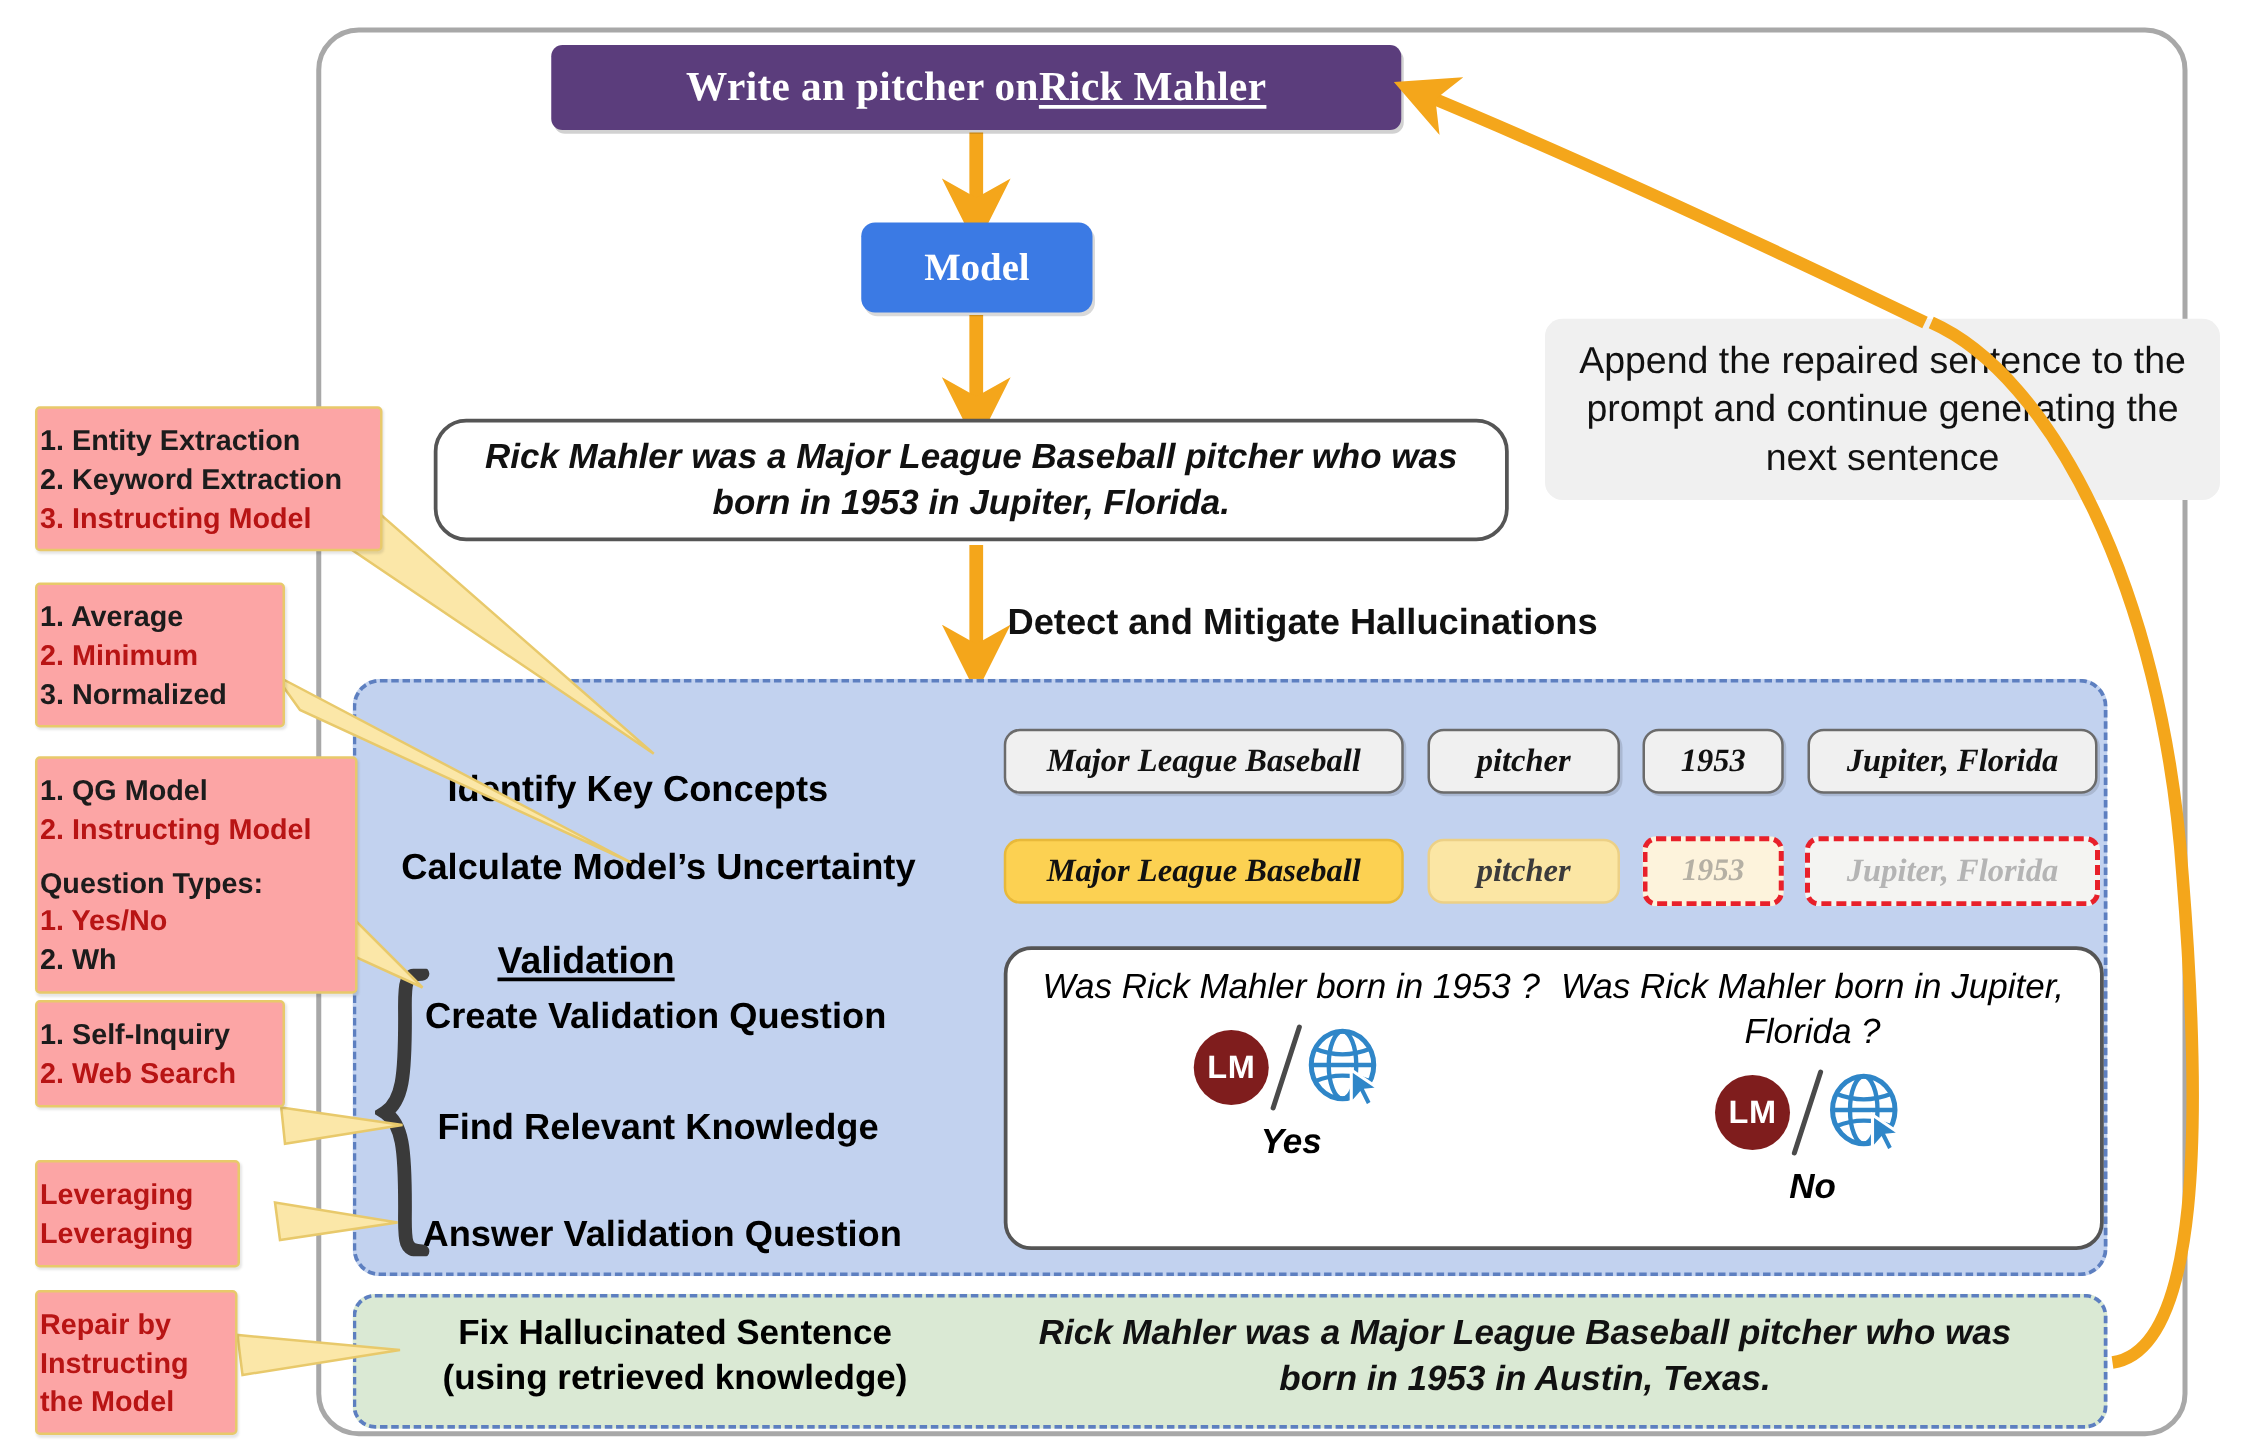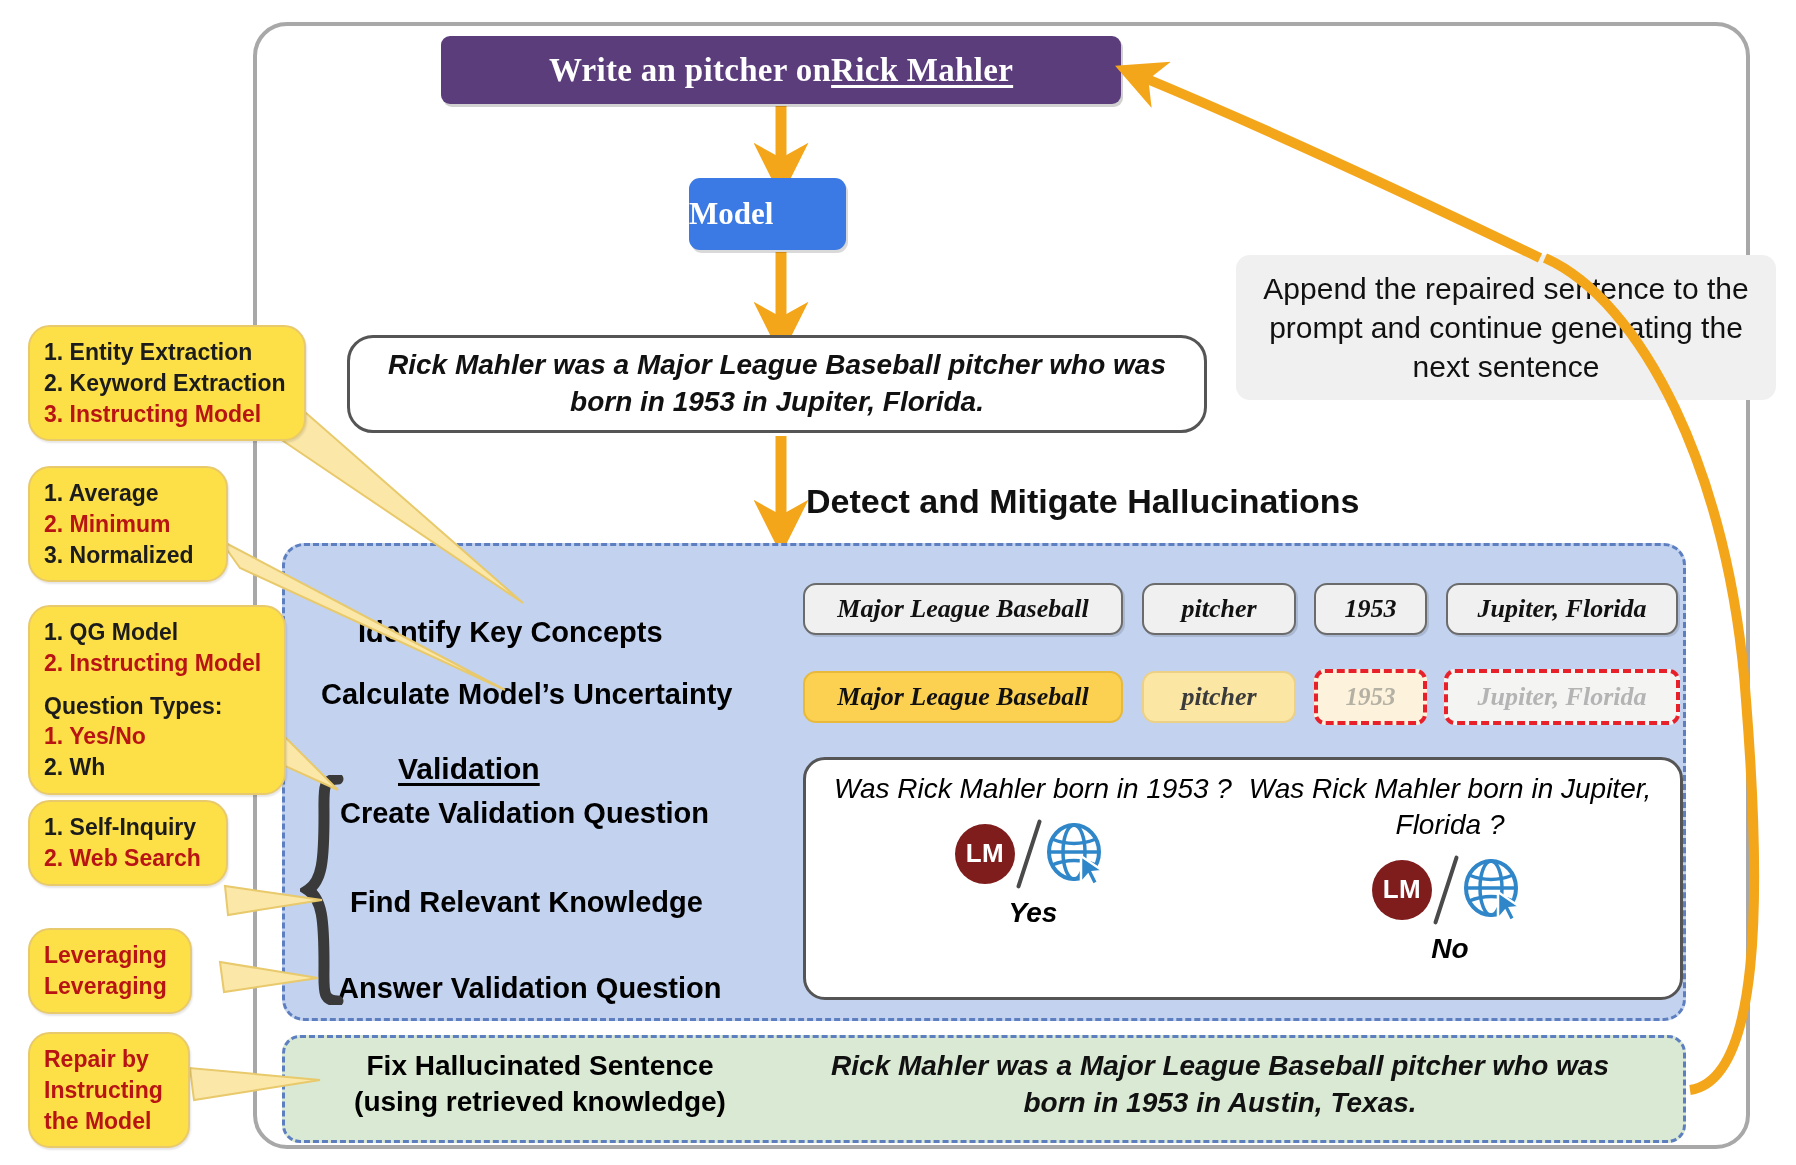--- a/index.html
+++ b/index.html
@@ -26,39 +26,39 @@
     background:#5b3d7c;border-radius:9px;
     display:flex;align-items:center;justify-content:center;
     color:#ffffff;font-family:"Liberation Serif",serif;font-weight:bold;
     font-size:33px;letter-spacing:.3px;z-index:4;
     box-shadow:2px 3px 0 rgba(0,0,0,.18);
   }
   #prompt-box u{text-decoration-thickness:3px;text-underline-offset:4px;}
 
   
   #model-box{
-    position:absolute;left:689px;top:178px;width:157px;height:72px;
+    position:absolute;left:689px;top:178px;width:185px;height:72px;
     background:#3b7ae4;border-radius:11px;
-    display:flex;align-items:center;
+    display:flex;align-items:center;justify-content:center;
     color:#ffffff;font-family:"Liberation Serif",serif;font-weight:bold;
     font-size:31px;z-index:4;box-shadow:2px 3px 0 rgba(0,0,0,.15);
   }
 
   
   #sentence-box{
     position:absolute;left:347px;top:335px;width:860px;height:98px;
     background:#ffffff;border:3px solid #555;border-radius:26px;
     display:flex;align-items:center;justify-content:center;text-align:center;
     font-style:italic;font-weight:bold;font-size:28px;color:#111;
     line-height:1.32;padding:0 22px;box-sizing:border-box;z-index:4;
   }
 
   
   #detect-label{
-    position:absolute;left:806px;top:482px;font-weight:bold;font-size:34px;
+    position:absolute;left:806px;top:482px;font-weight:bold;font-size:29px;
     color:#111;z-index:4;white-space:nowrap;
   }
 
   
   #append-note{
     position:absolute;left:1236px;top:255px;width:540px;height:145px;
     background:#f0f0f0;border-radius:14px;
     display:flex;align-items:center;justify-content:center;text-align:center;
     font-size:30px;color:#111;line-height:1.30;padding:6px 16px;
     box-sizing:border-box;z-index:4;
@@ -143,22 +143,22 @@
     font-weight:bold;font-size:28px;color:#000;line-height:1.30;z-index:3;
   }
   #fix-sentence{
     position:absolute;left:800px;top:1048px;width:840px;text-align:center;
     font-style:italic;font-weight:bold;font-size:28px;color:#111;
     line-height:1.32;z-index:3;
   }
 
   
   .callout{
-    position:absolute;background:#fde047;border:2px solid #e8c96b;
-    border-radius:22px;padding:10px 14px;box-sizing:border-box;
+    position:absolute;background:#fca5a5;border:2px solid #e8c96b;
+    border-radius:4px;padding:10px 2px;box-sizing:border-box;
     font-weight:bold;font-size:23px;color:#1c1c1c;line-height:1.34;
     z-index:5;box-shadow:1px 2px 2px rgba(0,0,0,.10);
   }
   .callout .hl{color:#b81414;}
   .callout .gap{display:block;height:12px;}
 
   
   #brace{position:absolute;left:300px;top:775px;z-index:3;}
 </style>
 </head>

